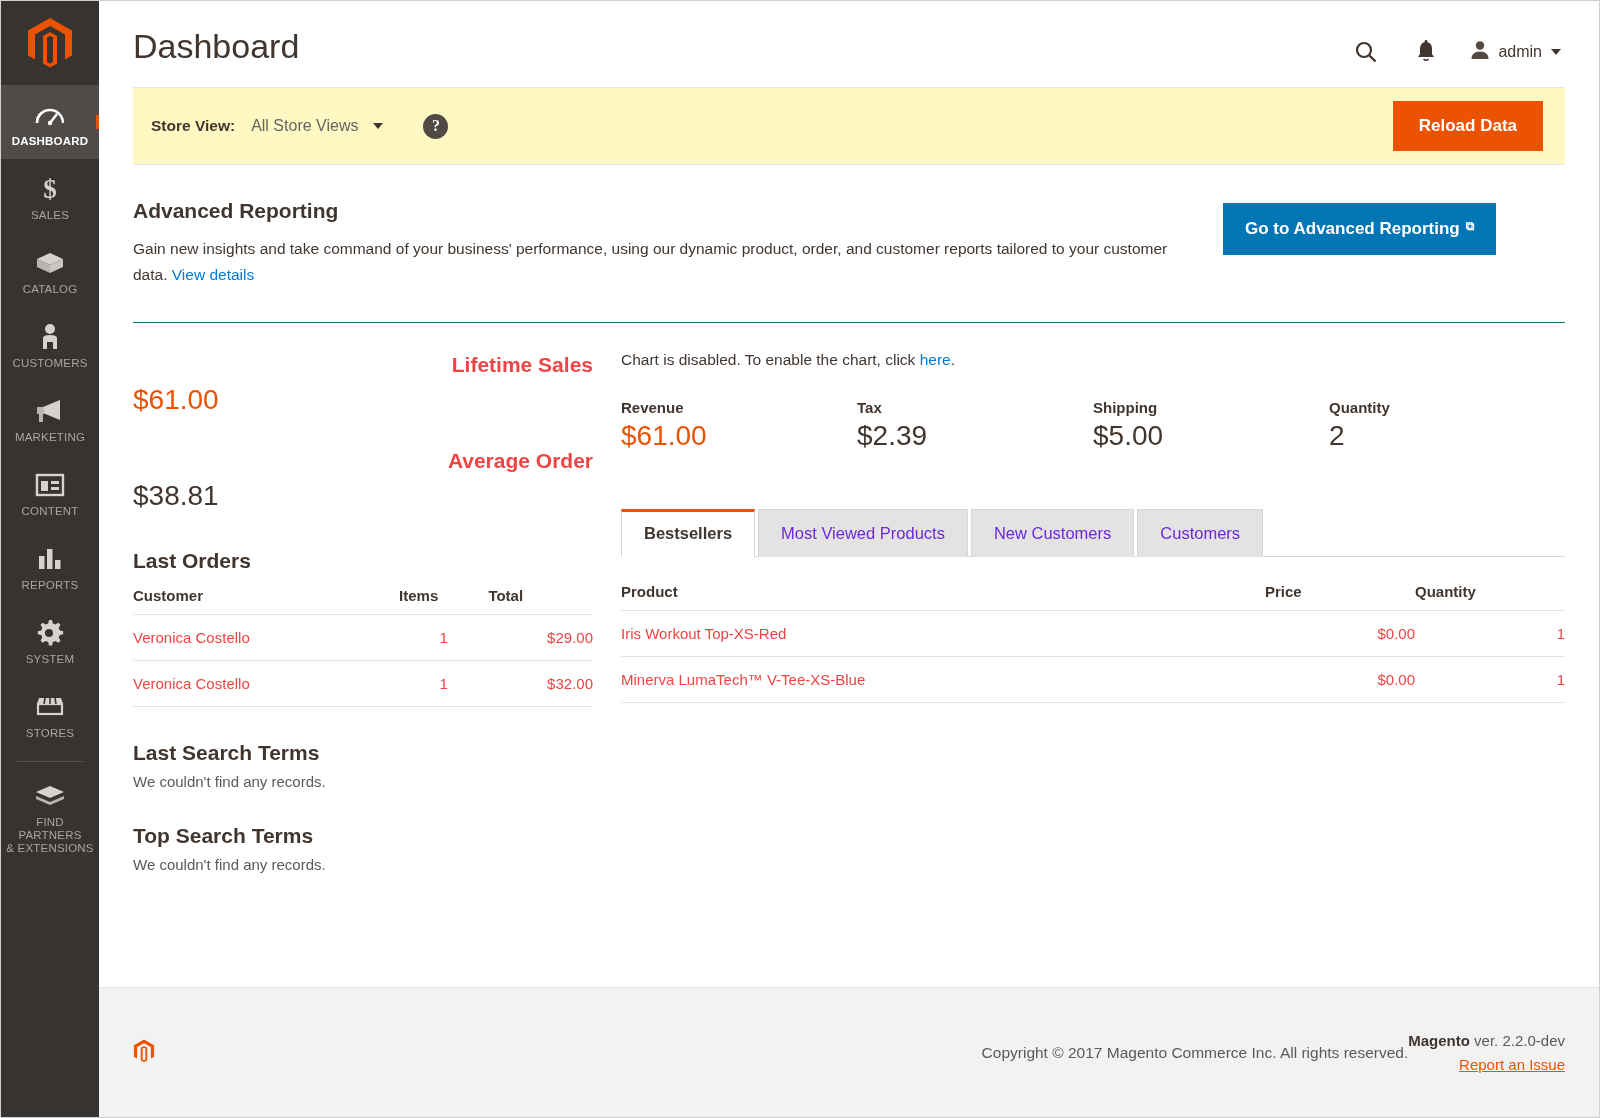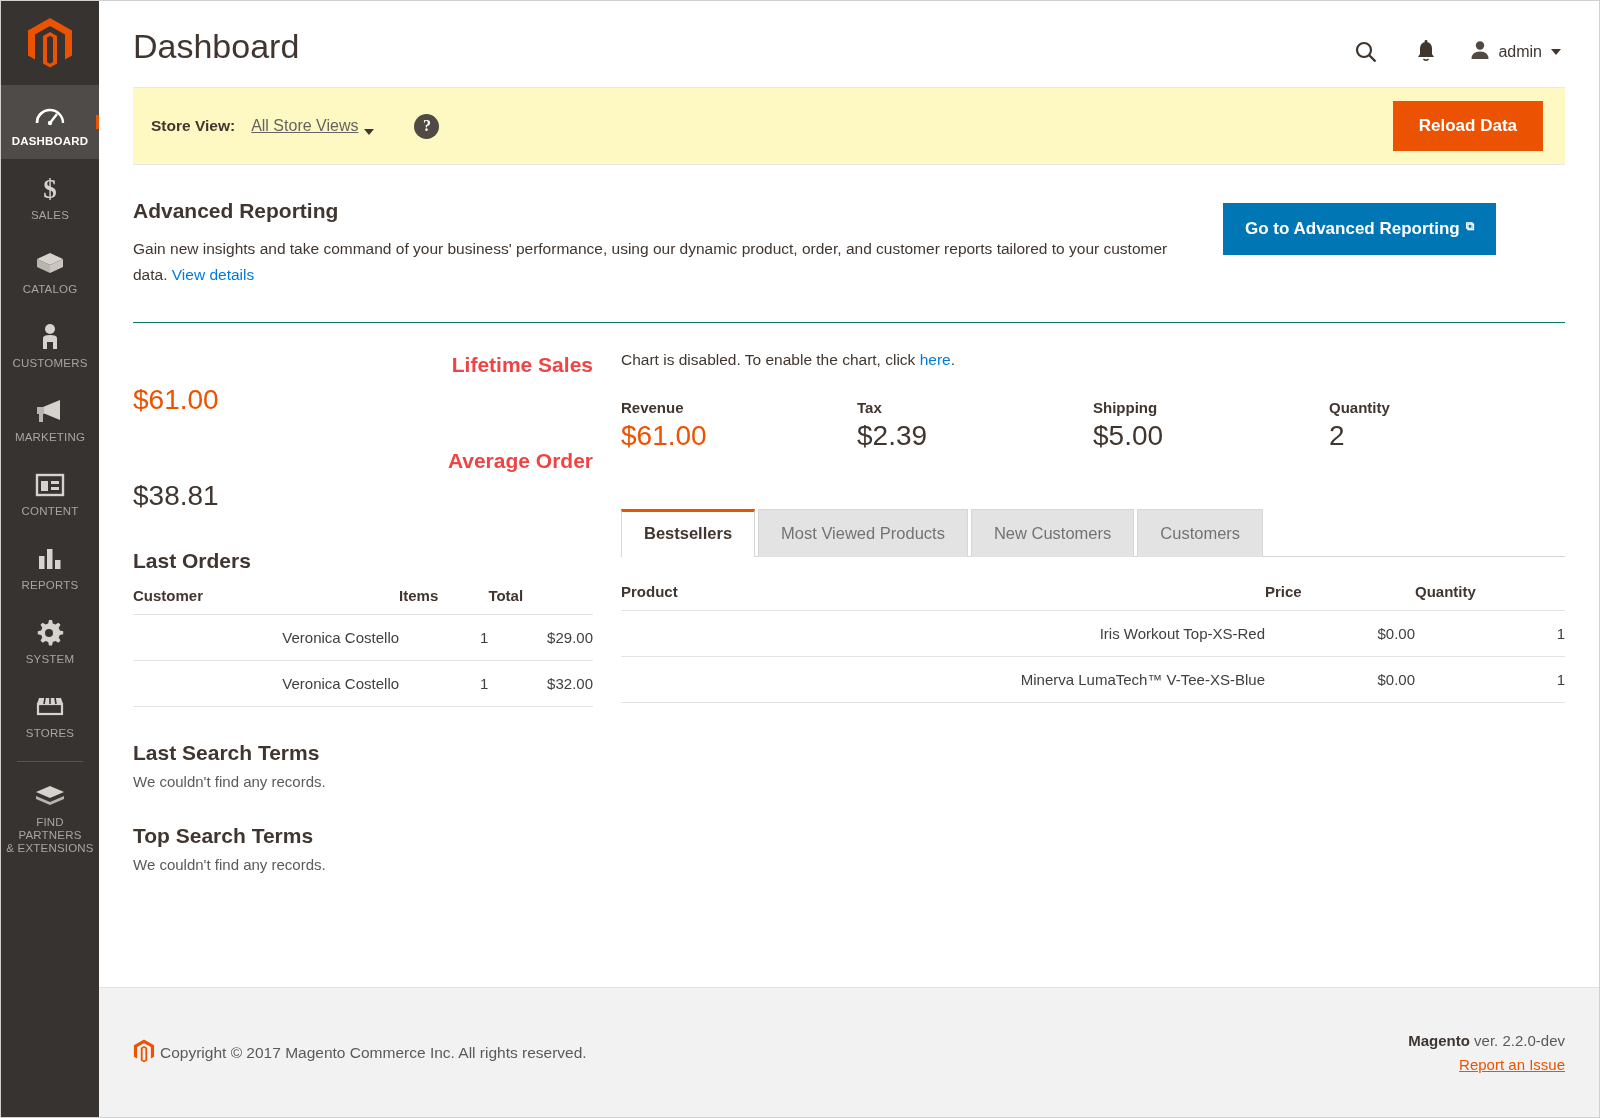--- a/index.html
+++ b/index.html
@@ -124,22 +124,22 @@
     border: 1px solid #e8e8e8;
     border-left: none; border-right: none;
     height: 78px;
     display: flex;
     align-items: center;
     padding: 0 22px 0 18px;
   }
   .sv-label { font-weight: bold; font-size: 15.5px; color: #41362f; }
   .sv-select {
     margin-left: 16px;
-    display: flex; align-items: flex-end; gap: 6px;
-    font-size: 16px; color: #666460; cursor: pointer; text-decoration: underline;
+    display: flex; align-items: center; gap: 15px;
+    font-size: 16px; color: #666460; cursor: pointer;
   }
   .sv-caret {
     width: 0; height: 0;
     border-left: 5px solid transparent;
     border-right: 5px solid transparent;
     border-top: 6px solid #41362f;
   }
   .help-icon {
     margin-left: 40px;
     width: 25px; height: 25px; border-radius: 50%;
@@ -206,24 +206,23 @@
   .stat-value-big.orange { color: #eb5202; }
   .block-gap { height: 28px; }
 
   .tbl { width: 100%; border-collapse: collapse; margin-top: 6px; }
   .tbl th {
     font-size: 15px; font-weight: bold; color: #41362f;
     text-align: left; padding: 8px 0 10px 0;
     border-bottom: 1px solid #e3e3e3;
   }
   .tbl td {
-    font-size: 15px; color: #404040;
+    font-size: 15px; color: #ef4444;
     padding: 14px 0 14px 0;
     border-bottom: 1px solid #e3e3e3;
-    text-align: right;
   }
   .ta-right { text-align: right; }
   .ta-center { text-align: center; }
 
   .sect-head {
     font-size: 21px; font-weight: bold; color: #41362f;
     margin-top: 34px;
   }
   .sect-empty { font-size: 15px; color: #5a5a5a; margin-top: 8px; }
 
@@ -242,21 +241,21 @@
     display: flex; align-items: flex-end;
     margin-top: 54px;
     border-bottom: 1px solid #d6d6d6;
   }
   .tab {
     background: #e3e3e3;
     border: 1px solid #d6d6d6;
     border-bottom: none;
     padding: 14px 22px;
     font-size: 16.5px;
-    color: #737373;
+    color: #6d28d9;
     cursor: pointer;
     margin-right: 3px;
     position: relative;
     bottom: -1px;
   }
   .tab.active {
     background: #ffffff;
     color: #41362f;
     border-top: 3px solid #eb5202;
     padding-top: 12px;
@@ -267,21 +266,21 @@
   
   .footer {
     background: #f2f2f2;
     border-top: 1px solid #e3e3e3;
     height: 130px;
     display: flex;
     align-items: center;
     padding: 0 34px;
     margin-top: 28px;
   }
-  .foot-left { display: flex; align-items: center; gap: 5px; flex: 1; }
+  .foot-left { display: flex; align-items: center; gap: 5px; flex: 1; justify-content: space-between; }
   .foot-copy { font-size: 15.5px; color: #5a5a5a; }
   .foot-right { text-align: right; }
   .foot-ver { font-size: 15px; color: #5a5a5a; }
   .foot-ver b { color: #41362f; }
   .foot-issue {
     display: inline-block; margin-top: 7px;
     font-size: 15px; color: #eb5202;
     text-decoration: underline; cursor: pointer;
   }
 </style>

